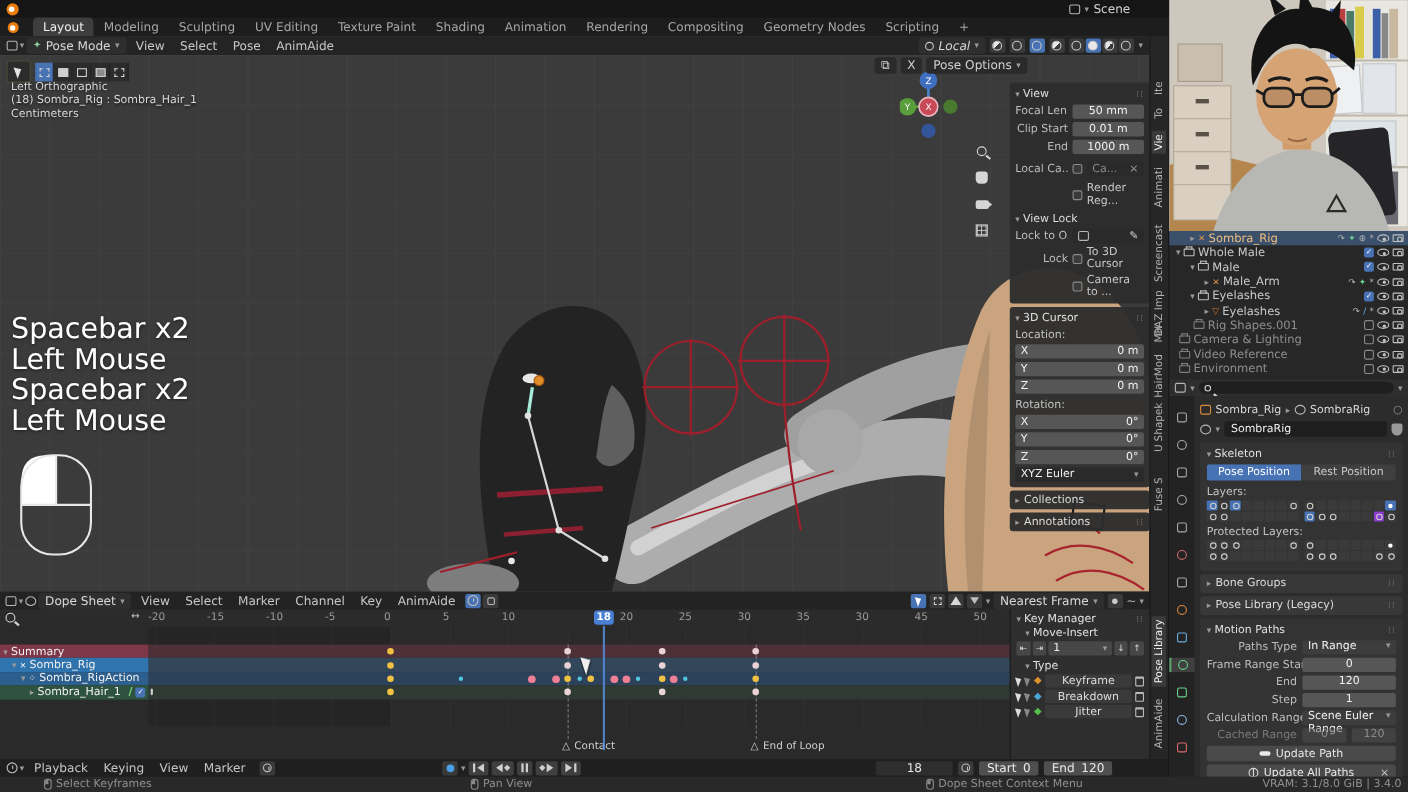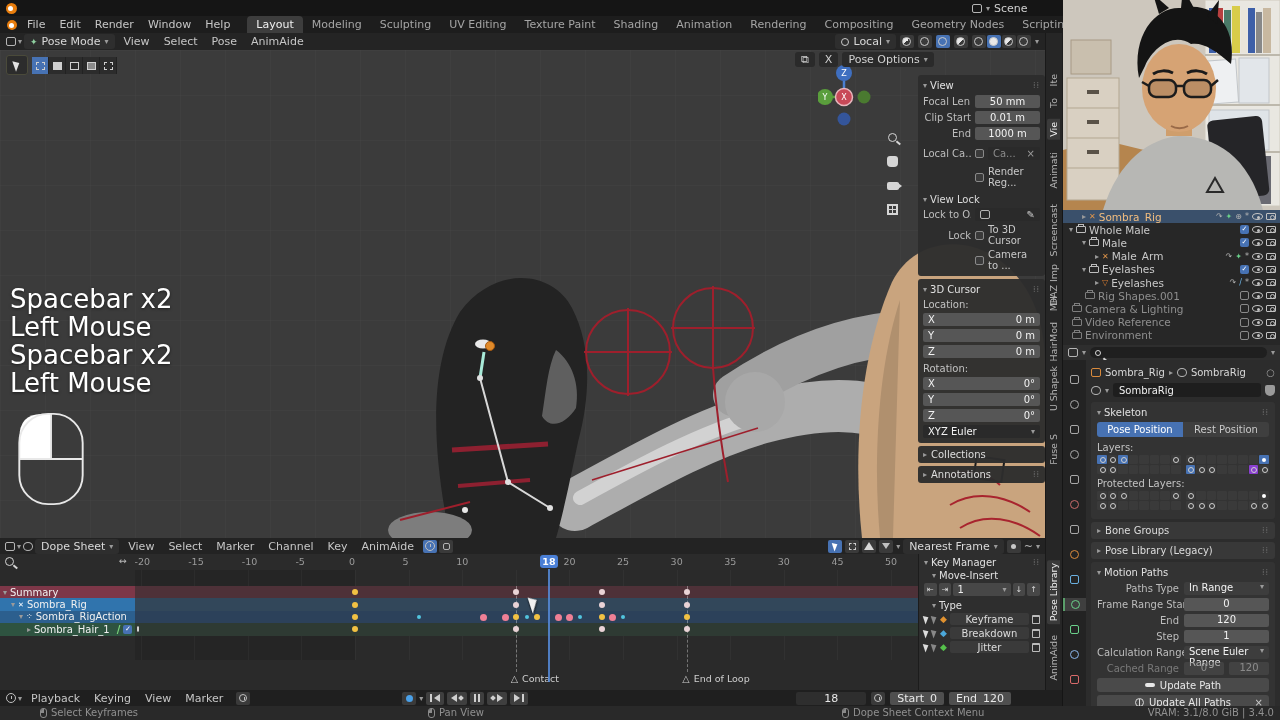--- a/index.html
+++ b/index.html
@@ -170,27 +170,20 @@
   .sphere.half{background:linear-gradient(135deg,#e8e8e8 50%,transparent 50%);}
 </style>
 </head>
 <body>
 
 <div id="titlebar">
   <span class="logo"></span>
 </div>
 <div id="menubar">
   <span class="logo" style="width:10px;height:10px;margin:0 3px;"></span>
-  <span id="menubar-menus" style="display:flex;">
-      <span class="menu">File</span>
-      <span class="menu">Edit</span>
-      <span class="menu">Render</span>
-      <span class="menu">Window</span>
-      <span class="menu">Help</span>
-    </span>
   <span id="ws-tabs">
       <span class="ws active">Layout</span>
       <span class="ws">Modeling</span>
       <span class="ws">Sculpting</span>
       <span class="ws">UV Editing</span>
       <span class="ws">Texture Paint</span>
       <span class="ws">Shading</span>
       <span class="ws">Animation</span>
       <span class="ws">Rendering</span>
       <span class="ws">Compositing</span>
@@ -257,21 +250,21 @@
       <span style="color:#8fd0a0;font-size:9px;">✦</span>
       <span>Pose Mode</span>
       <span class="caret">▾</span>
     </span>
     <span id="vp-menus" style="display:flex;">
         <span class="menu">View</span>
         <span class="menu">Select</span>
         <span class="menu">Pose</span>
         <span class="menu">AnimAide</span>
       </span>
-    <span style="margin-left:auto;display:flex;align-items:center;gap:4px;">
+    <span style="margin-left:auto;display:flex;align-items:center;gap:4px;font-style:italic;">
       <span class="hdr-chip">
         <span style="width:8px;height:8px;border:1px solid #c9c9c9;border-radius:50%;display:inline-block;"></span>
         <span>Local</span>
         <span class="caret">▾</span>
       </span>
       <span class="icobox">
           <span class="sphere half"></span>
         </span>
       <span class="icobox">
           <span class="sphere"></span>
@@ -325,20 +318,25 @@
 
   <div id="pose-opts">
     <span class="po-chip">⧉</span>
     <span class="po-chip">X</span>
     <span class="po-chip">
       <span>Pose Options</span>
       <span class="caret">▾</span>
     </span>
   </div>
 
+  <div id="vp-overlay">
+      <div>Left Orthographic</div>
+      <div>(18) Sombra_Rig : Sombra_Hair_1</div>
+      <div>Centimeters</div>
+    </div>
   <div id="keymap">
       <div>Spacebar x2</div>
       <div>Left Mouse</div>
       <div>Spacebar x2</div>
       <div>Left Mouse</div>
     </div>
 
   <svg id="vp-mouse" width="78" height="96" viewBox="0 0 80 100">
     <path d="M40,3 L40,50 L7,50 L7,28 Q7,3 30,3 Z" fill="#ffffff"></path>
     <rect x="7" y="3" width="66" height="94" rx="30" fill="none" stroke="#e8e8e8" stroke-width="2"></rect>

